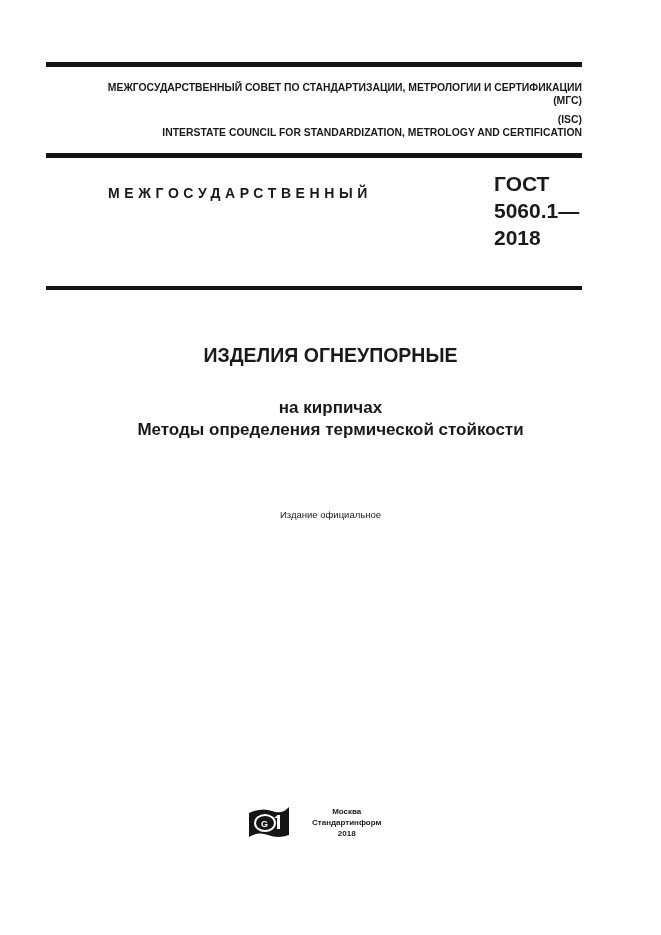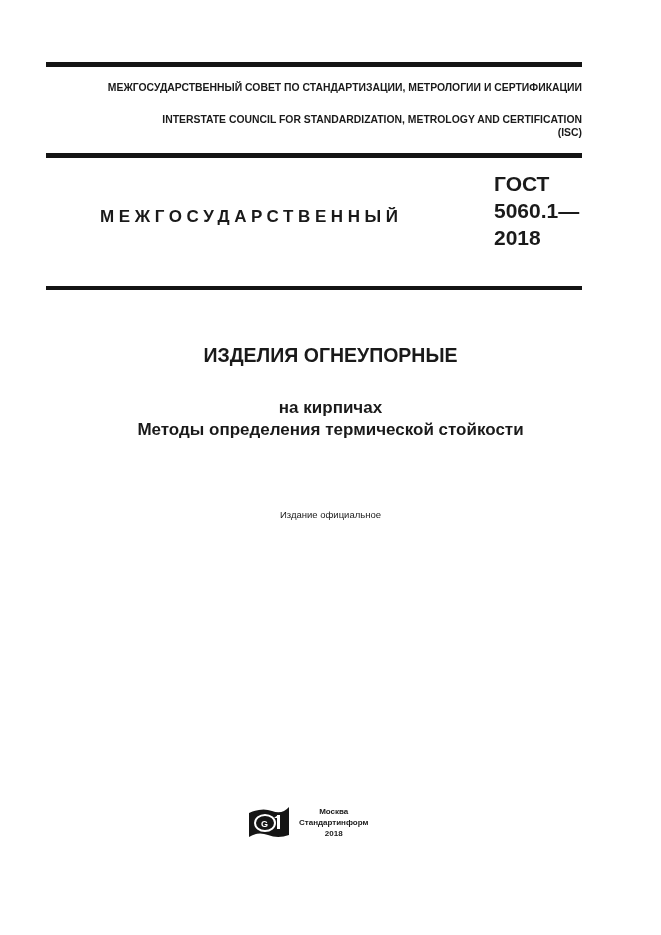--- a/index.html
+++ b/index.html
@@ -9,43 +9,44 @@
   }
   .rule { position: absolute; left: 46px; width: 536px; background: #141414; }
   .rule-1 { top: 62px; height: 5px; }
   .rule-2 { top: 153px; height: 5px; }
   .rule-3 { top: 286px; height: 4px; }
 
   .council { position: absolute; left: 46px; width: 536px; text-align: right; font-weight: bold; font-size: 10.4px; line-height: 13px; }
   .council-ru { top: 81px; }
   .council-en { top: 113px; }
 
-  .interstate { position: absolute; left: 100px; width: 280px; top: 207px; text-align: center; font-weight: bold; font-size: 17px; letter-spacing: 4.6px; line-height: 20px; }
+  .interstate { position: absolute; left: 100px; width: 280px; top: 183px; text-align: center; font-weight: bold; font-size: 14px; letter-spacing: 4.6px; line-height: 20px; }
 
   .gost { position: absolute; left: 494px; top: 170px; font-weight: bold; font-size: 21px; line-height: 27px; }
 
   .title { position: absolute; left: 0; width: 661px; top: 343px; text-align: center; font-weight: bold; font-size: 19.5px; line-height: 24px; }
   .subtitle { position: absolute; left: 0; width: 661px; top: 397px; text-align: center; font-weight: bold; font-size: 17px; line-height: 22px; }
   .edition { position: absolute; left: 0; width: 661px; top: 509px; text-align: center; font-weight: normal; font-size: 9.5px; }
 
   .publisher { position: absolute; left: 248px; top: 805px; display: flex; align-items: center; }
   .logo { width: 42px; height: 34px; }
-  .pub-text { margin-left: 9px; text-align: center; font-weight: bold; font-size: 8px; line-height: 11px; }
+  .pub-text { margin-left: 22px; text-align: center; font-weight: bold; font-size: 8px; line-height: 11px; }
 </style>
 </head>
 <body>
 
 <div class="rule rule-1"></div>
 
 <div class="council council-ru">
   <div>МЕЖГОСУДАРСТВЕННЫЙ СОВЕТ ПО СТАНДАРТИЗАЦИИ, МЕТРОЛОГИИ И СЕРТИФИКАЦИИ</div>
+  <div>(МГС)</div>
 </div>
 <div class="council council-en">
+  <div>(ISC)</div>
   <div>INTERSTATE COUNCIL FOR STANDARDIZATION, METROLOGY AND CERTIFICATION</div>
-  <div>(ISC)</div>
 </div>
 
 <div class="rule rule-2"></div>
 
 <div class="interstate">
   <div>МЕЖГОСУДАРСТВЕННЫЙ</div>
 </div>
 
 <div class="gost">
   <div>ГОСТ</div>

